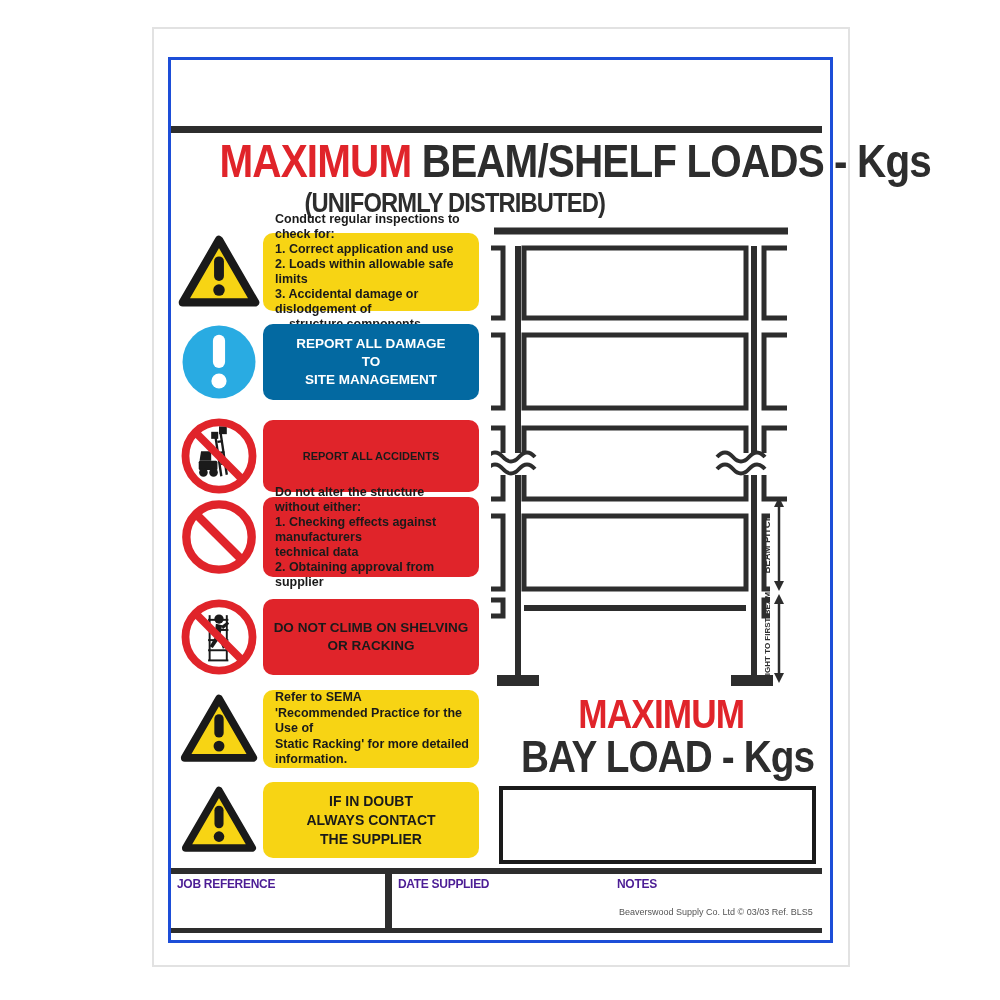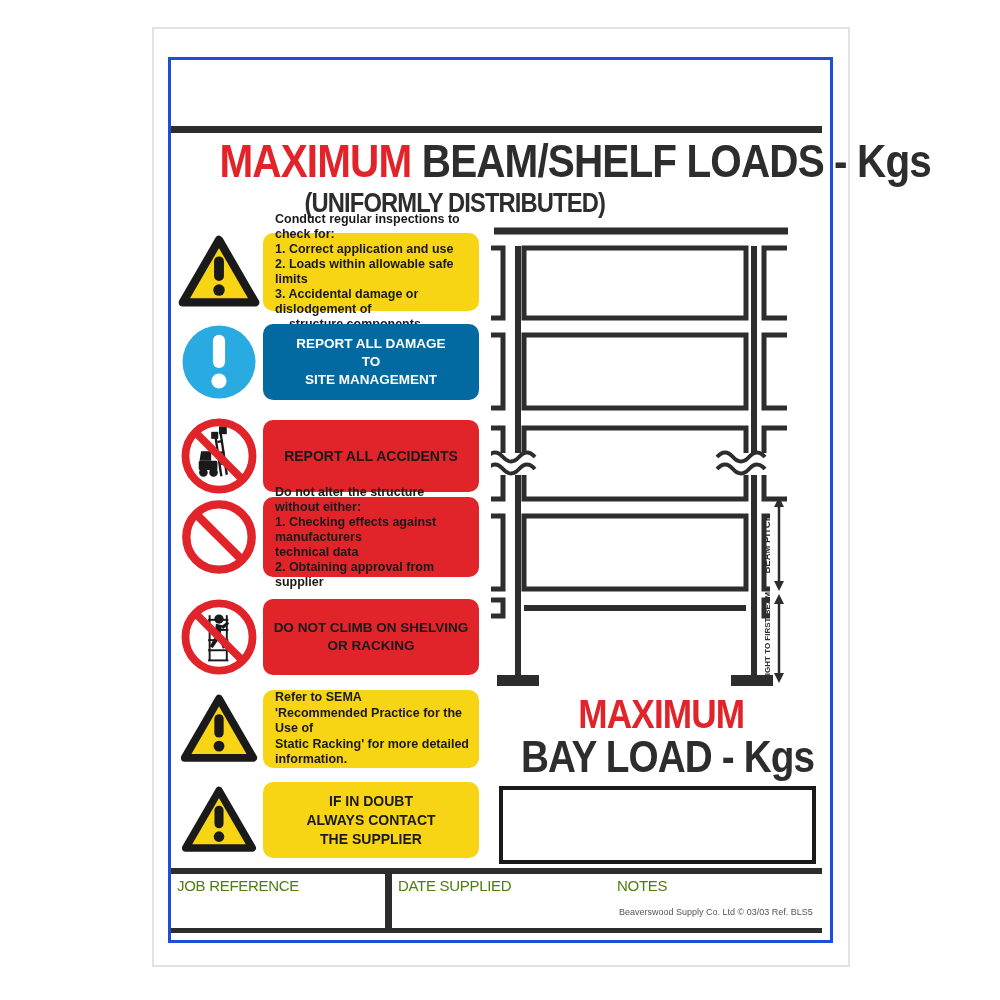--- a/index.html
+++ b/index.html
@@ -22,21 +22,21 @@
   .blue{background:#0369a1;color:#ffffff;}
   .red{background:#e0242a;color:#1a1a1a;}
   .txt-left{text-align:left;padding:6px 8px 6px 12px;font-size:12.5px;line-height:15px;}
   .txt-center{text-align:center;padding:6px 8px;font-size:13.5px;line-height:18px;}
   .bay-title{left:330px;width:320px;text-align:center;font-weight:bold;white-space:nowrap;}
   .bay-red{top:632px;font-size:40px;color:#e0242a;}
   .bay-dark{top:672px;font-size:44px;color:#2d2d2d;}
   .bay-box{left:328px;top:726px;width:317px;height:78px;border:4px solid #1a1a1a;background:#fff;box-sizing:border-box;}
   .footer{left:0;top:808px;width:651px;height:65px;background:#2d2d2d;}
   .f-box{top:6px;height:54px;background:#fff;box-sizing:border-box;}
-  .f-label{font-weight:normal;font-size:15px;color:#4d7c0f;padding:3px 0 0 6px;letter-spacing:-0.3px;}
+  .f-label{font-weight:bold;font-size:12px;color:#4c1d95;padding:3px 0 0 6px;letter-spacing:-0.3px;}
   .credit{position:absolute;left:8px;bottom:11px;font-size:9px;color:#555;}
   svg{display:block;}
 </style>
 </head>
 <body>
 
 <div class="canvas">
 
   <div class="abs photo-edge"></div>
 
@@ -101,21 +101,21 @@
             <circle cx="30" cy="71" r="5.5"></circle>
             <circle cx="43" cy="71" r="5.5"></circle>
             <rect x="50" y="12" width="10" height="10"></rect>
             <rect x="40" y="19" width="9" height="9"></rect>
           </g>
           <circle cx="50" cy="50" r="43" fill="none" stroke="#e0242a" stroke-width="10"></circle>
           <line x1="20" y1="20" x2="80" y2="80" stroke="#e0242a" stroke-width="10"></line>
         </svg>
       </div>
       <div class="abs notice-box red txt-center" style="height:72px;">
-        <div class="notice-text" style="font-size:14px;">REPORT ALL ACCIDENTS</div>
+        <div class="notice-text" style="font-size:11px;">REPORT ALL ACCIDENTS</div>
       </div>
     </div>
 
     <div class="abs row" style="top:437px;height:80px;">
       <div class="abs icon-cell" style="height:80px;">
         <svg width="76" height="76" viewBox="0 0 100 100">
           <circle cx="50" cy="50" r="43" fill="none" stroke="#e0242a" stroke-width="11"></circle>
           <line x1="20" y1="20" x2="80" y2="80" stroke="#e0242a" stroke-width="11"></line>
         </svg>
       </div>

